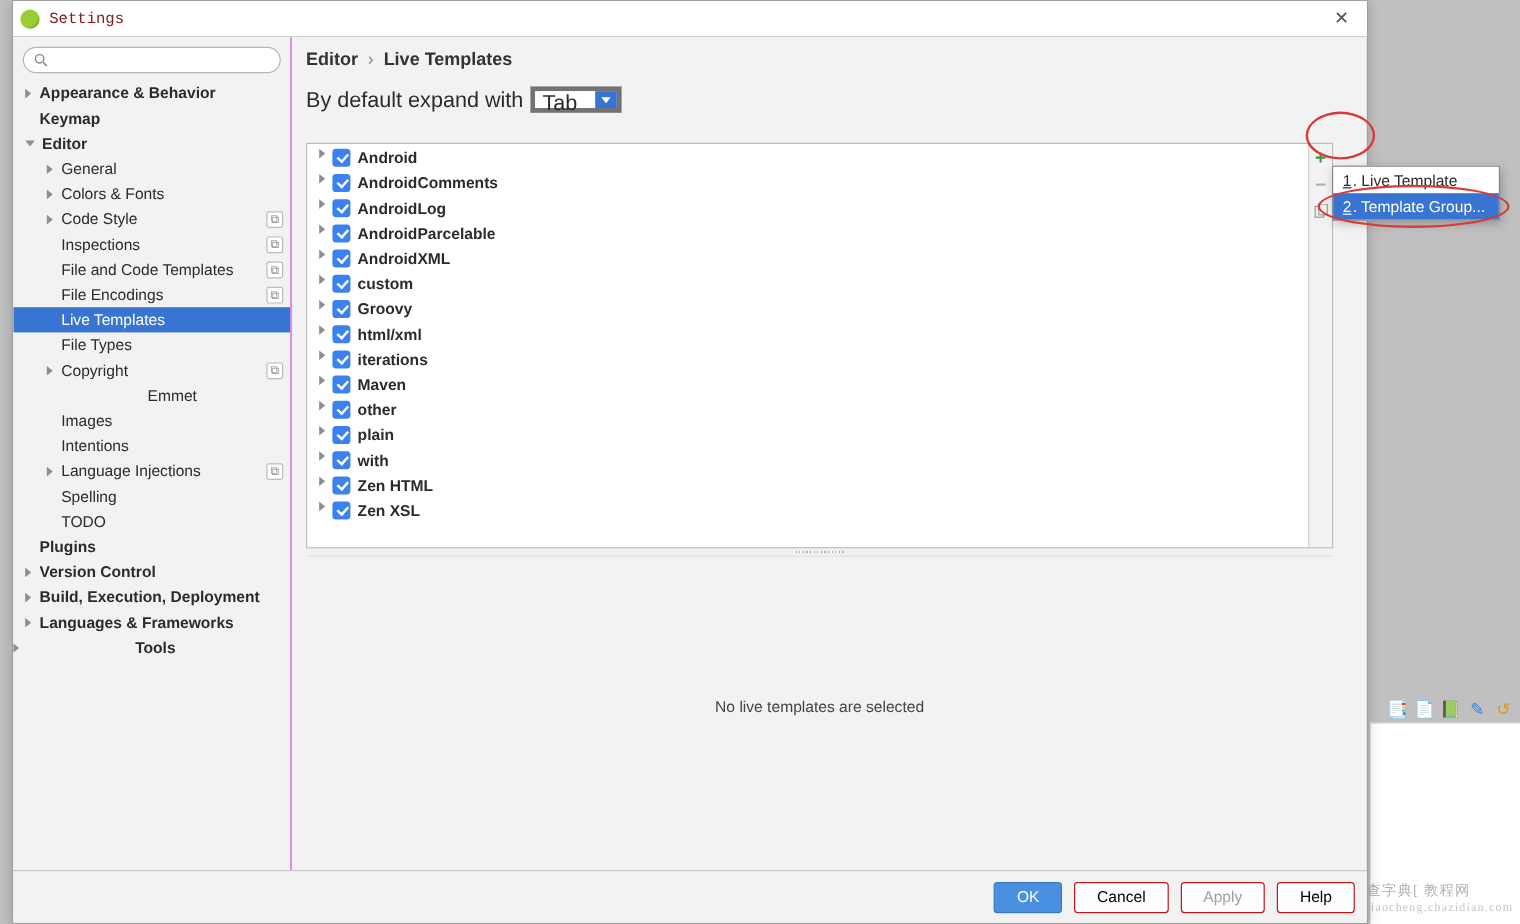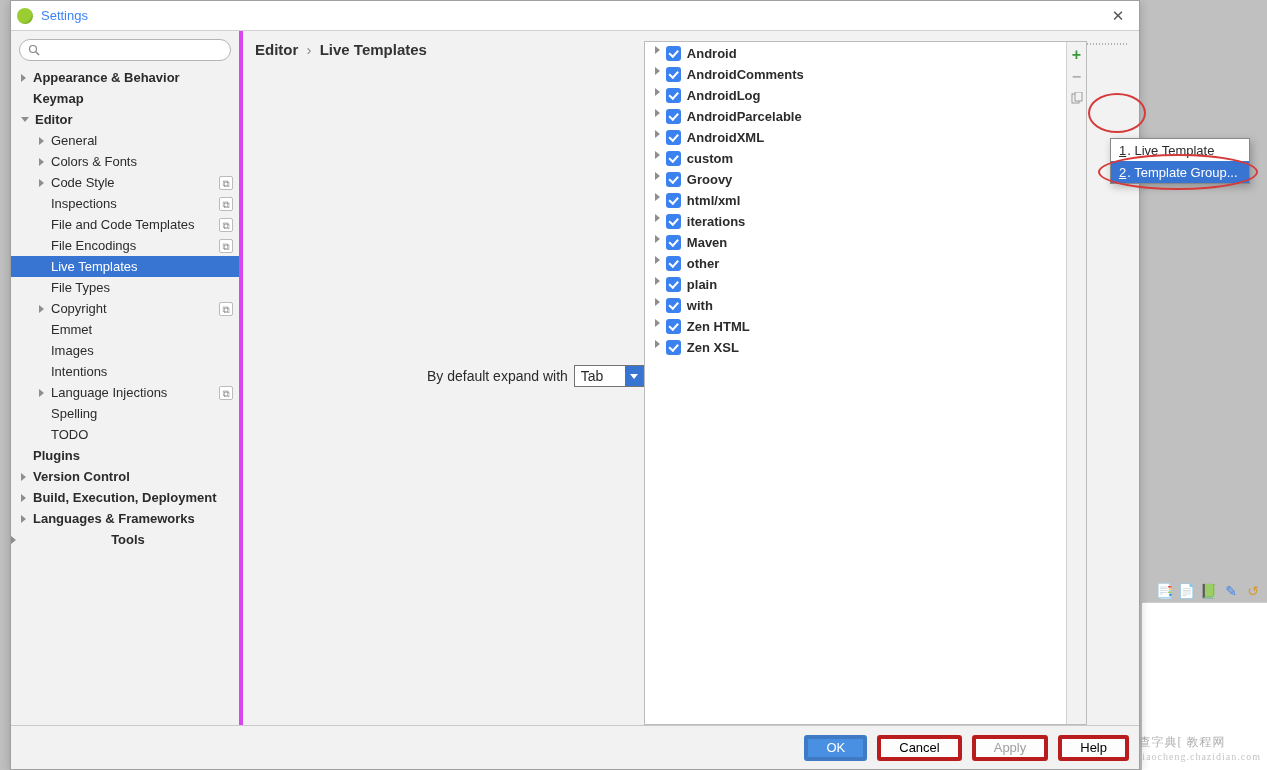--- a/index.html
+++ b/index.html
@@ -32,34 +32,34 @@
     display: flex;
     align-items: center;
     padding: 0 6px;
   }
   .titlebar .app-icon {
     width: 16px; height: 16px;
     border-radius: 50%;
     background: radial-gradient(circle at 30% 30%, #9acd32 60%, #3e7b20 100%);
     margin-right: 8px;
   }
-  .titlebar .title { flex: 1; color: #3b82f6; }
+  .titlebar .title { flex: 1; color: #7f1d1d; font-family: Liberation Mono, monospace; }
   .titlebar .close {
     width: 30px; height: 30px;
     text-align: center; line-height: 30px;
     font-size: 15px; color: #555; cursor: pointer;
   }
   .body {
     flex: 1;
     display: flex;
     overflow: hidden;
   }
   .sidebar {
     width: 232px;
-    border-right: 4px solid #d946ef;
+    border-right: 1px solid #d946ef;
     display: flex;
     flex-direction: column;
     background: #f2f2f2;
   }
   .search-wrap {
     padding: 8px 8px 6px 8px;
   }
   .search {
     display: flex; align-items: center;
     border: 1px solid #b5b5b5;
@@ -106,39 +106,39 @@
   .tree .badge {
     width: 14px; height: 14px; line-height: 14px;
     font-size: 10px; color: #888; flex: none;
     border: 1px solid #bbb; border-radius: 2px;
     text-align: center; margin-left: 4px;
     background: #fff;
   }
   .main {
     flex: 1;
     display: flex;
-    flex-direction: row;
-    padding: 10px 12px 0 12px;
+    flex-direction: column;
+    padding: 10px 28px 0 12px;
     overflow: hidden;
   }
   .breadcrumb {
     font-size: 15px;
     font-weight: 700;
     color: #333;
     margin-bottom: 14px;
   }
   .breadcrumb .sep { color: #888; margin: 0 4px; font-weight: 400; }
   .expand-row {
     display: flex; align-items: center;
-    margin-bottom: 14px;
-    font-size: 14px;
+    margin-bottom: 25px;
+    font-size: 18px;
   }
   .combo {
     display: inline-flex;
-    border: 1px solid #737373;
+    border: 4px solid #737373;
     height: 22px;
     margin-left: 6px;
   }
   .combo .value {
     padding: 0 10px 0 6px;
     min-width: 50px;
     line-height: 20px;
     background: #fff;
   }
   .combo .btn {
@@ -268,21 +268,21 @@
     display: flex;
     align-items: center;
     justify-content: flex-end;
     padding: 0 10px;
     gap: 10px;
     background: #f2f2f2;
   }
   .footer button {
     height: 26px;
     padding: 0 18px;
-    border: 4px solid #b91c1c;
+    border: 1px solid #b91c1c;
     background: #fdfdfd;
     border-radius: 3px;
     font-size: 13px;
     cursor: pointer;
   }
   .footer button.primary {
     background: #4a90e2;
     border-color: #3f7bc4;
     color: #fff;
   }
@@ -387,21 +387,21 @@
           </div>
           <div class="row" style="padding-left: 28px;">
             <span class="arrow none"></span>
             <span class="label">File Types</span>
           </div>
           <div class="row" style="padding-left: 28px;">
             <span class="arrow "></span>
             <span class="label">Copyright</span>
             <span class="badge">⧉</span>
           </div>
-          <div class="row" style="padding-left: 28px;">
+          <div class="row" style="padding-left: 28px; text-align: center;">
             <span class="arrow none"></span>
             <span class="label">Emmet</span>
           </div>
           <div class="row" style="padding-left: 28px;">
             <span class="arrow none"></span>
             <span class="label">Images</span>
           </div>
           <div class="row" style="padding-left: 28px;">
             <span class="arrow none"></span>
             <span class="label">Intentions</span>
@@ -546,20 +546,23 @@
                 <rect x="5" y="0" width="7" height="9" fill="#f2f2f2" stroke="#9a9a9a"></rect>
               </svg>
           </div>
         </div>
       </div>
 
       <div class="grip">
           <span></span>
         </div>
 
+      <div class="no-sel">
+        <span>No live templates are selected</span>
+      </div>
 
       <div class="bottom-status"></div>
     </div>
   </div>
 
   <div class="footer">
     <button class="primary">OK</button>
     <button>Cancel</button>
     <button disabled="">Apply</button>
     <button>Help</button>

